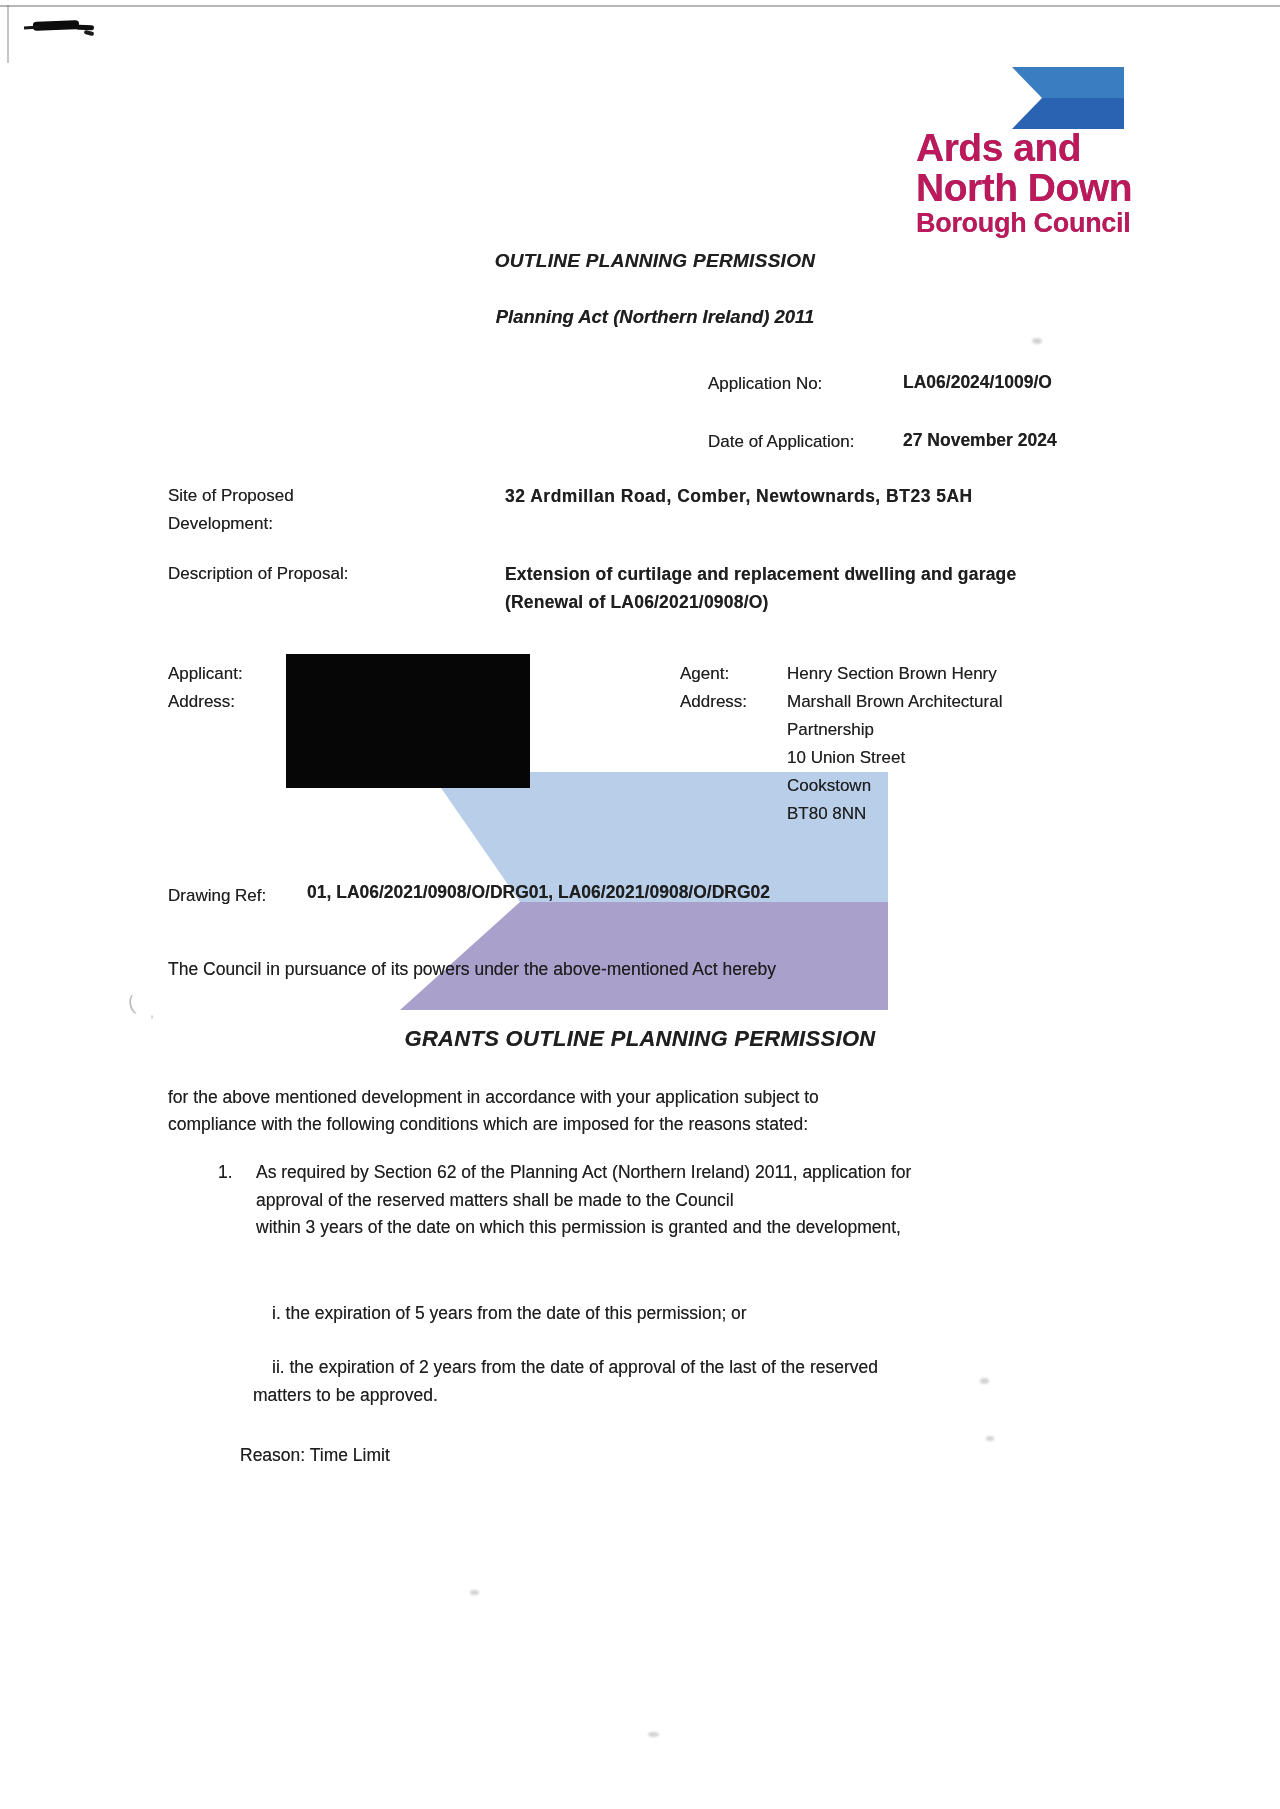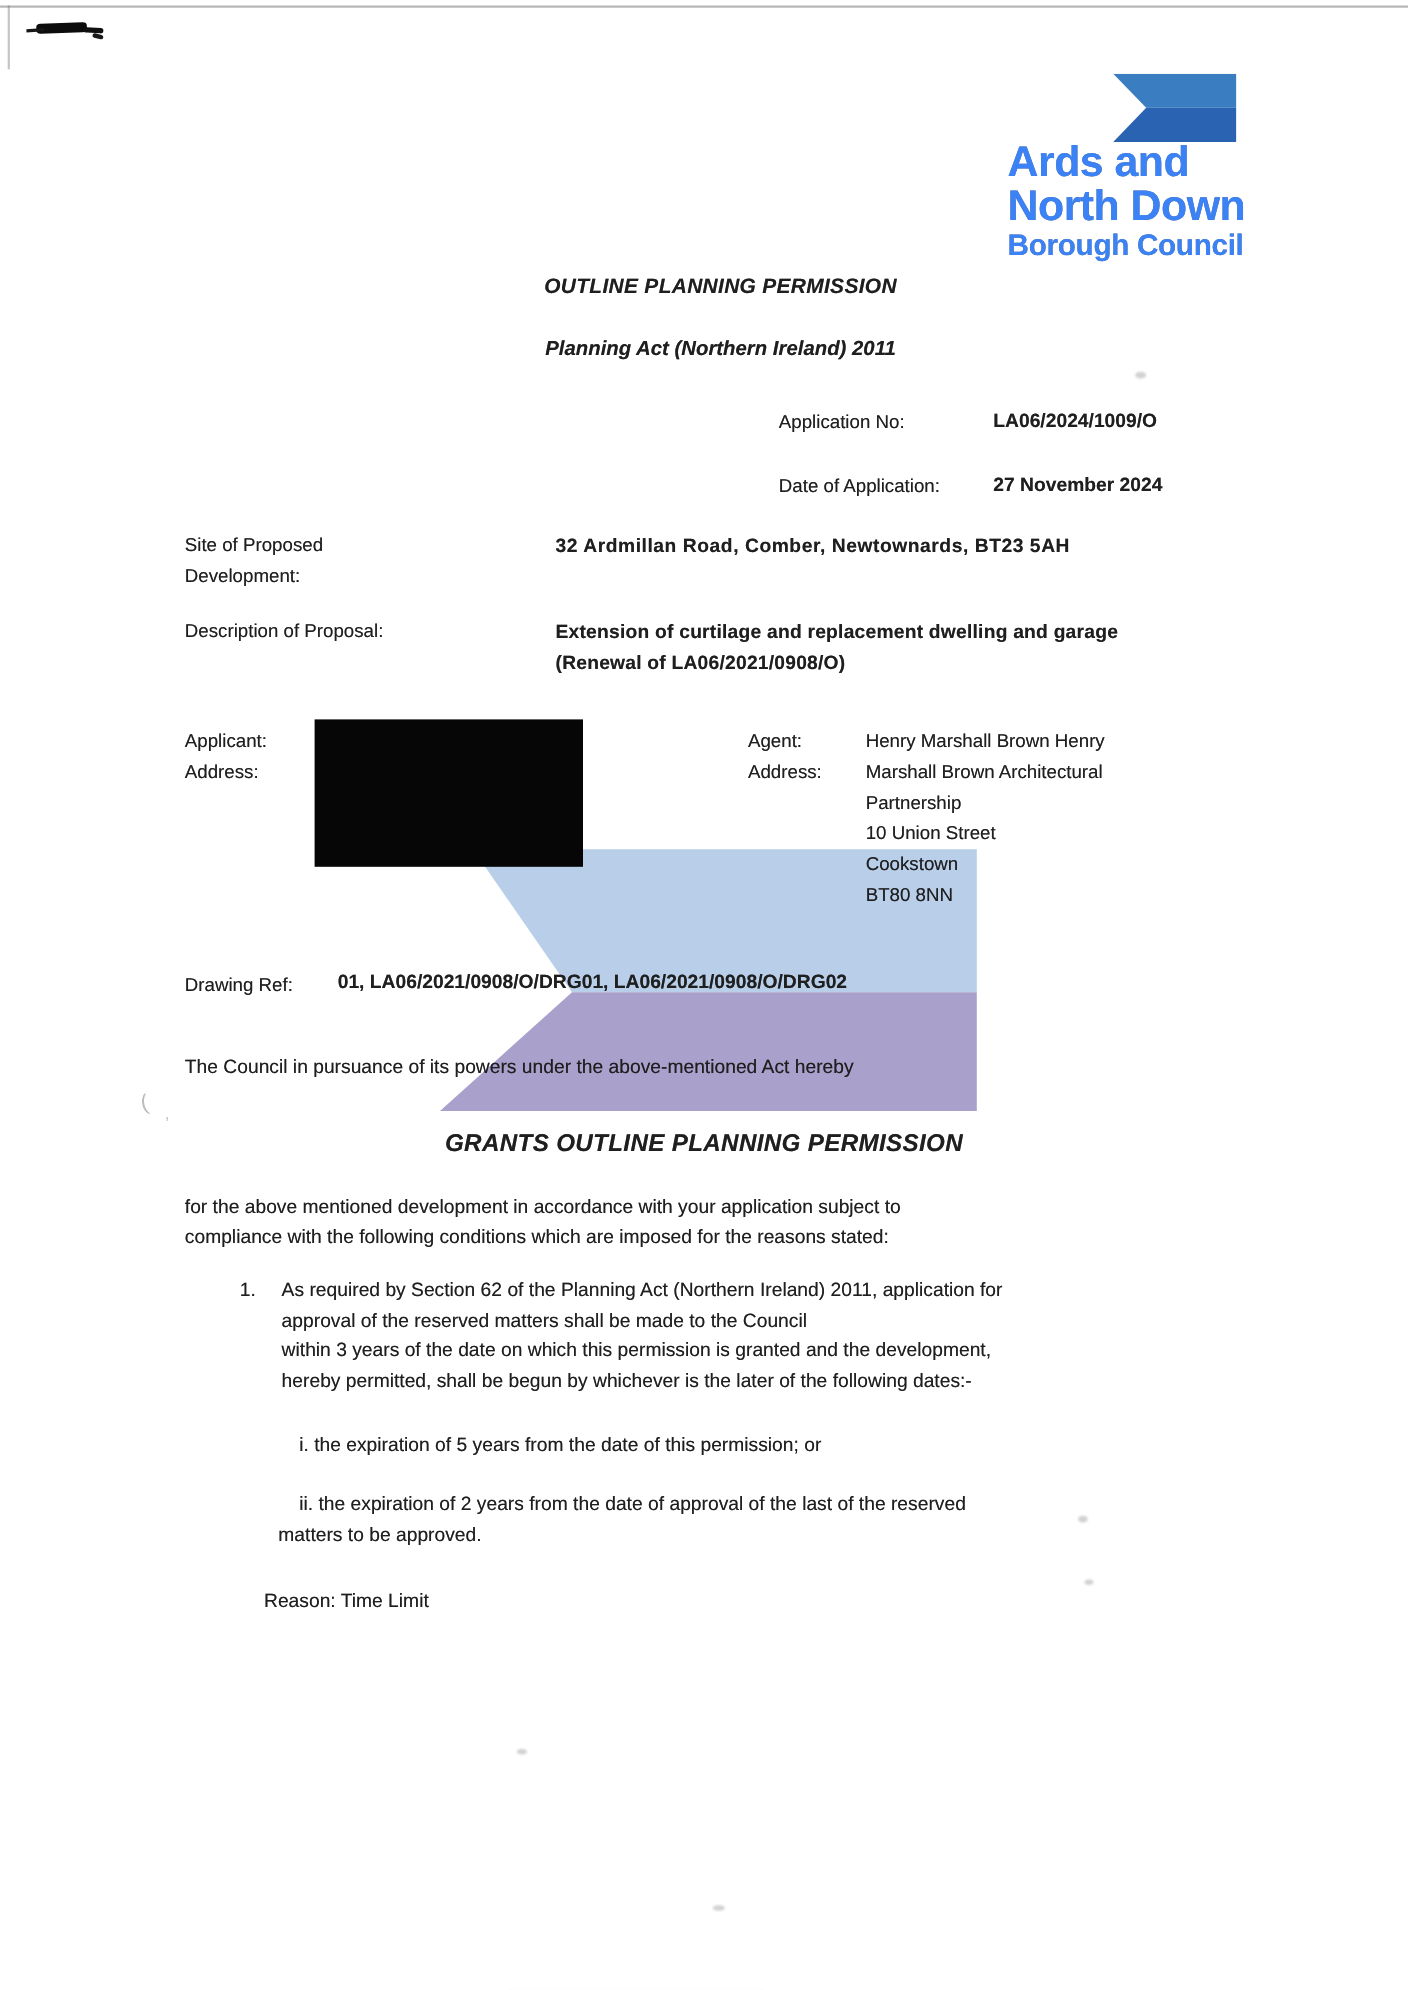--- a/index.html
+++ b/index.html
@@ -23,21 +23,21 @@
   .scan-top-line{ left:0; top:5px; width:1280px; height:2px; background:rgba(110,110,110,.5); }
   .scan-left-line{ left:7px; top:5px; width:2px; height:58px; background:rgba(110,110,110,.4); }
 
   .smudge-main{ left:33px; top:21px; width:46px; height:9px; background:#0c0c0c; border-radius:4px/3px; transform:rotate(-2deg); }
   .smudge-tail1{ left:24px; top:26px; width:16px; height:3px; background:#161616; transform:rotate(-4deg); }
   .smudge-tail2{ left:76px; top:25px; width:18px; height:5px; background:#101010; border-radius:3px; transform:rotate(3deg); }
   .smudge-dot{ left:84px; top:31px; width:10px; height:4px; background:#1a1a1a; border-radius:2px; transform:rotate(14deg); }
 
   
   #logo-arrow{ left:1012px; top:67px; }
-  #logo-text{ left:916px; top:128px; color:#3b82f6; }
+  #logo-text{ left:916px; top:128px; color:#be185d; }
   .logo-line-big{ font-size:39px; font-weight:700; line-height:40px; letter-spacing:-.5px; }
   .logo-line-small{ font-size:27px; font-weight:600; line-height:31px; letter-spacing:-.3px; }
 
   
   #doc-title{ left:330px; top:250px; width:650px; font-size:19px; font-weight:700; letter-spacing:.3px; }
   #doc-subtitle{ left:330px; top:306px; width:650px; font-size:18.5px; font-weight:700; }
 
   
   .app-label{ left:708px; font-size:17px; }
   .app-value{ left:903px; font-size:17.5px; font-weight:700; }
@@ -101,21 +101,21 @@
     <div>Applicant:</div>
     <div>Address:</div>
   </div>
   <div id="redaction-box" class="abs"></div>
 
   <div class="abs lbl soft" style="left:680px; top:660px;">
     <div>Agent:</div>
     <div>Address:</div>
   </div>
   <div class="abs lbl soft" style="left:787px; top:660px;">
-    <div>Henry Marshall Brown Henry</div>
+    <div>Henry Section Brown Henry</div>
     <div>Marshall Brown Architectural</div>
     <div>Partnership</div>
     <div>10 Union Street</div>
     <div>Cookstown</div>
     <div>BT80 8NN</div>
   </div>
 
   <div class="abs lbl soft" style="left:168px; top:882px;">Drawing Ref:</div>
   <div class="abs soft" style="left:307px; top:882px; font-size:17.5px; font-weight:600;">01, LA06/2021/0908/O/DRG01, LA06/2021/0908/O/DRG02</div>
 
@@ -126,21 +126,20 @@
   <div class="abs body-text soft" style="left:168px; top:1084px;">
     <div>for the above mentioned development in accordance with your application subject to</div>
     <div>compliance with the following conditions which are imposed for the reasons stated:</div>
   </div>
 
   <div class="abs body-text soft" style="left:218px; top:1159px;">1.</div>
   <div class="abs body-text soft" style="left:256px; top:1159px; line-height:27.5px;">
     <div>As required by Section 62 of the Planning Act (Northern Ireland) 2011, application for</div>
     <div>approval of the reserved matters shall be made to the Council</div>
     <div>within 3 years of the date on which this permission is granted and the development,</div>
-    <div>hereby permitted, shall be begun by whichever is the later of the following dates:-</div>
   </div>
 
   <div class="abs body-text soft" style="left:272px; top:1300px;">i. the expiration of 5 years from the date of this permission; or</div>
   <div class="abs body-text soft" style="left:272px; top:1354px;">ii. the expiration of 2 years from the date of approval of the last of the reserved</div>
   <div class="abs body-text soft" style="left:253px; top:1382px;">matters to be approved.</div>
 
   <div class="abs body-text soft" style="left:240px; top:1442px;">Reason: Time Limit</div>
 
   <span class="speck" style="left:128px; top:992px; transform:rotate(-12deg);">(</span>
   <span class="speck" style="left:150px; top:1004px; font-size:14px;">,</span>

